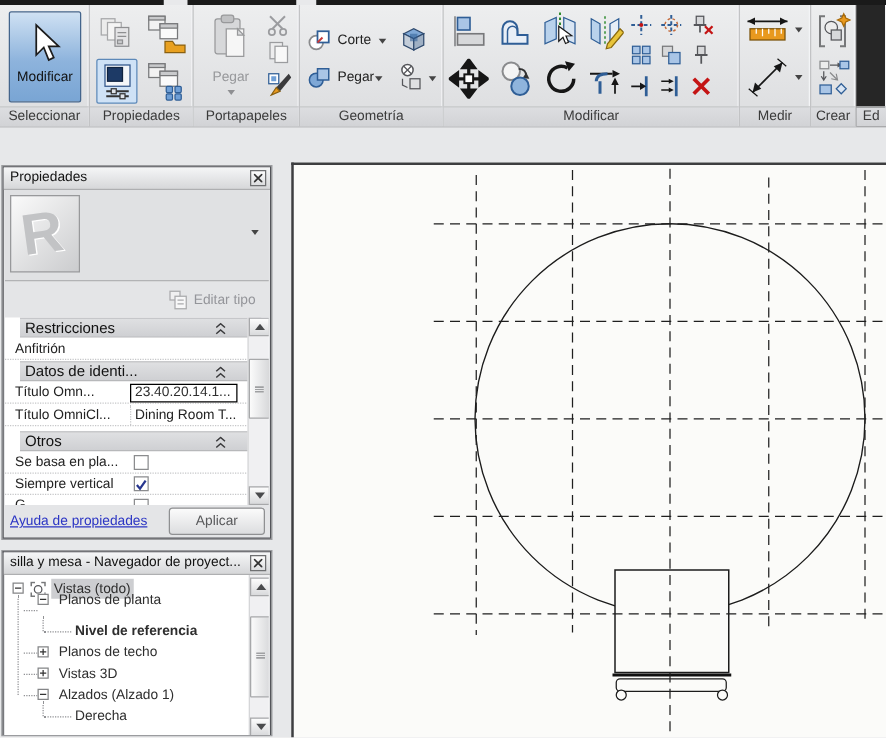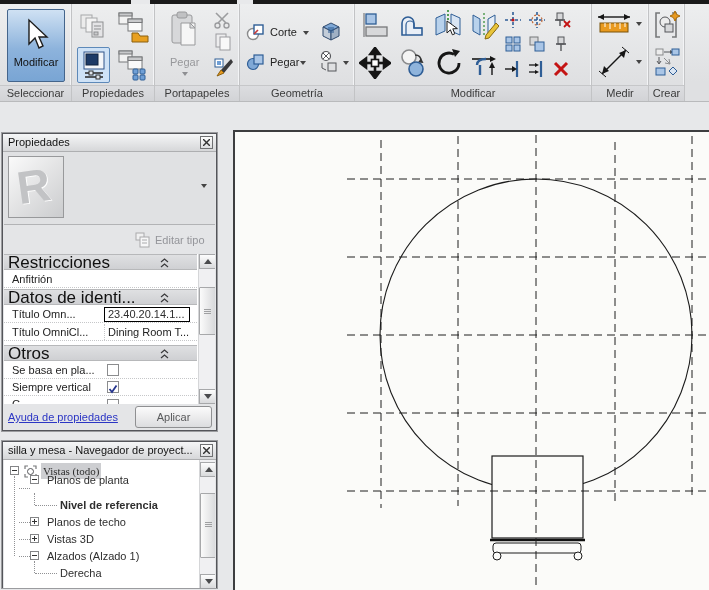--- a/index.html
+++ b/index.html
@@ -55,22 +55,22 @@
   .famcombo .caret { position:absolute; right:4px; top:9px; }
   .edittype { position:absolute; left:132px; top:5px; width:80px; height:18px; font-size:11px; color:#94959a;
               display:flex; align-items:center; gap:4px; white-space:nowrap; }
 
   .grid { position:absolute; left:1px; right:1px; top:120px; height:150px; background:#fff; overflow:hidden; }
   .grow { position:absolute; left:0; width:193px; height:17px; font-size:11px; line-height:16px;
           border-bottom:1px dotted #c6c7c9; }
   .grow .lbl { position:absolute; left:8px; top:0; width:90px; overflow:hidden; white-space:nowrap; color:#222; }
   .grow .val { position:absolute; left:100px; top:0; width:88px; overflow:hidden; white-space:nowrap; color:#222;
                border-left:1px dotted #c6c7c9; padding-left:3px; }
-  .ghead { position:absolute; left:0; width:193px; height:16px; background:linear-gradient(#dfe0e2,#cfd0d3);
-           border-top:1px solid #b7b8ba; border-bottom:1px solid #b7b8ba; font-size:17px; line-height:15px; }
+  .ghead { position:absolute; left:12px; width:193px; height:16px; background:linear-gradient(#dfe0e2,#cfd0d3);
+           border-top:1px solid #b7b8ba; border-bottom:1px solid #b7b8ba; font-size:12px; line-height:15px; }
   .ghead .lbl { position:absolute; left:4px; top:0; color:#111; }
   .ghead svg { position:absolute; right:28px; top:3px; }
   .valbox { position:absolute; left:100px; top:1px; width:86px; height:15px; border:1px solid #000; background:#fff;
             font-size:11px; line-height:13px; padding-left:3px; white-space:nowrap; overflow:hidden; }
   .cb { position:absolute; left:103px; top:2px; width:12px; height:12px; border:1px solid #8b8c8e; background:#fff; }
 
   .sbar { position:absolute; width:17px; background:#f0f0f2; border-left:1px solid #d5d6d8; }
   .sbtn { position:absolute; left:0; width:17px; height:15px; background:linear-gradient(#fdfdfd,#d9dadc);
           border:1px solid #a7a8aa; display:flex; align-items:center; justify-content:center; }
   .tri-up { width:0;height:0;border-left:4px solid transparent;border-right:4px solid transparent;border-bottom:5px solid #4a4b4d; }
@@ -82,21 +82,21 @@
 
   .pfoot { position:absolute; left:0; right:0; top:270px; height:27px;border-radius:13px; }
   .plink { position:absolute; left:5px; top:7px; font-size:11px; color:#2b35c4; text-decoration:underline; white-space:nowrap; }
   .applybtn { position:absolute; right:4px; top:2px; width:77px; height:22px; border:1px solid #8f9092; border-radius:3px;
               background:linear-gradient(#fbfbfb,#dcdddf); font-size:11px; color:#58595b; text-align:center; line-height:20px; }
 
   
   .tree { position:absolute; left:1px; right:1px; top:18px; bottom:0; background:#fff; overflow:hidden; }
   .trow { position:absolute; left:0; right:18px; height:17px; font-size:11px; line-height:16px; white-space:nowrap; }
   .trow .tlabel { position:absolute; top:0; }
-  .trow.sel .tlabel { background:#cdced1; padding:0 2px;font-family:Liberation Serif, serif; }
+  .trow.sel .tlabel { background:#cdced1; padding:0 2px; }
   .trow.bold .tlabel { font-weight:bold; }
   .expander { position:absolute; top:3px; width:9px; height:9px; border:1px solid #848587; background:#fff; }
   .expander i { position:absolute; left:1px; top:3px; width:5px; height:1px; background:#333; }
   .expander.plus b { position:absolute; left:3px; top:1px; width:1px; height:5px; background:#333; }
   .dotv { position:absolute; width:1px; border-left:1px dotted #909194; }
   .doth { position:absolute; height:1px; border-top:1px dotted #909194; }
 
   
   .canvas { position:absolute; left:233px; top:130px; width:476px; height:460px; background:#fbfbf9;
             border-left:2px solid #3d3e40; border-top:2px solid #3d3e40; }
@@ -428,20 +428,23 @@
             <rect x="18" y="3" width="7" height="6" fill="#a9c5e6" stroke="#2f5e96"></rect>
             <path d="M5 11 v6 m-2 -2 l2 3 l2 -3" fill="none" stroke="#55565a"></path>
             <path d="M10 12 l6 6 m-5 -1 l5 1 l-1 -5" fill="none" stroke="#8a8b8d"></path>
             <rect x="2" y="22" width="9" height="7" fill="#a9c5e6" stroke="#2f5e96"></rect>
             <path d="M19 21 l4 4 l-4 4 l-4 -4 z" fill="#d9e5f3" stroke="#2f5e96"></path>
           </svg>
         </div>
         <div class="plabel">Crear</div>
       </div>
 
+      <div class="panel panel-dark" style="width:24px;border-right:none">
+        <div class="plabel">Ed</div>
+      </div>
 
     </div>
   </div>
 
   <div class="canvas">
     <svg width="474" height="458" viewBox="0 0 474 458">
 
       <circle cx="301" cy="203" r="156" fill="none" stroke="#1c1c1c" stroke-width="1.1"></circle>
 
       <g>

